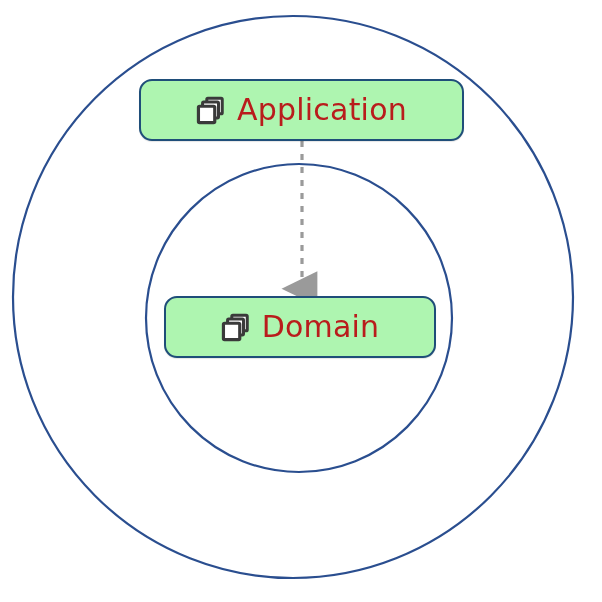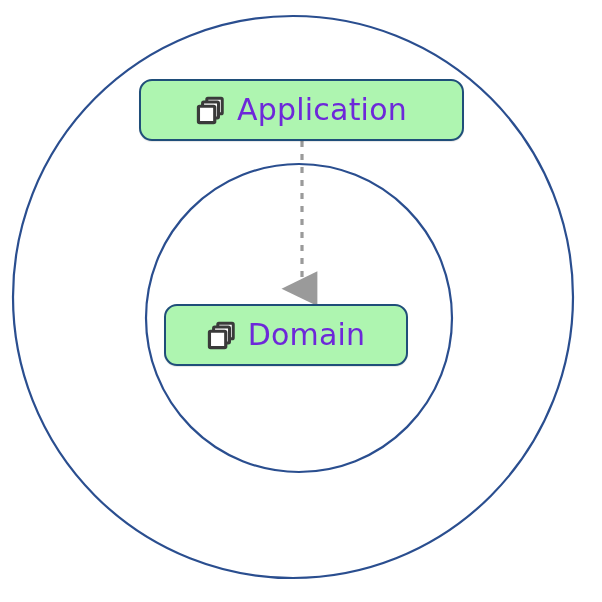--- a/index.html
+++ b/index.html
@@ -35,41 +35,41 @@
     gap: 11px;
     border-radius: 13px;
     border: 2.6px solid #1f4e79;
     background: #aef5b0;
     box-shadow: 0 1px 1px rgba(0,0,0,0.10);
   }
   .node-label {
     font-family: "DejaVu Sans", "Liberation Sans", sans-serif;
     font-size: 30px;
     font-weight: 400;
-    color: #6d28d9;
+    color: #b91c1c;
     letter-spacing: 0.2px;
     line-height: 1;
     white-space: nowrap;
   }
   .node-icon {
     width: 30px;
     height: 30px;
     flex: 0 0 auto;
     display: block;
   }
   #node-application {
     left: 139px;
     top: 79px;
     width: 325px;
     height: 62px;
   }
   #node-domain {
     left: 164px;
-    top: 304px;
-    width: 244px;
+    top: 296px;
+    width: 272px;
     height: 62px;
   }
 </style>
 </head>
 <body>
 
 <div id="canvas">
 
   <svg id="diagram-svg" viewBox="0 0 602 602">
     <defs>

